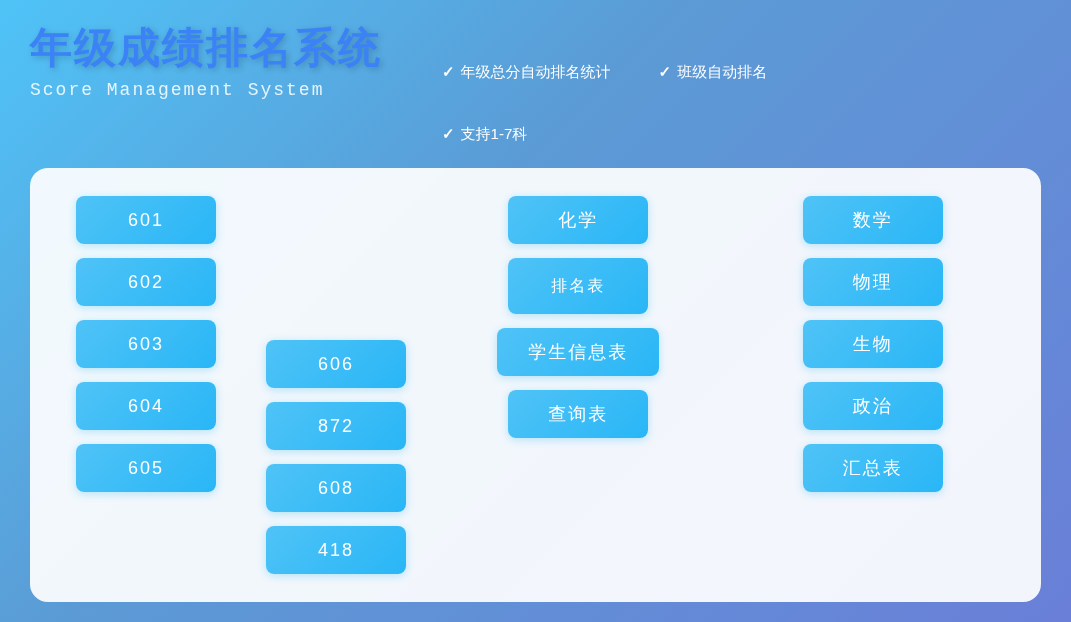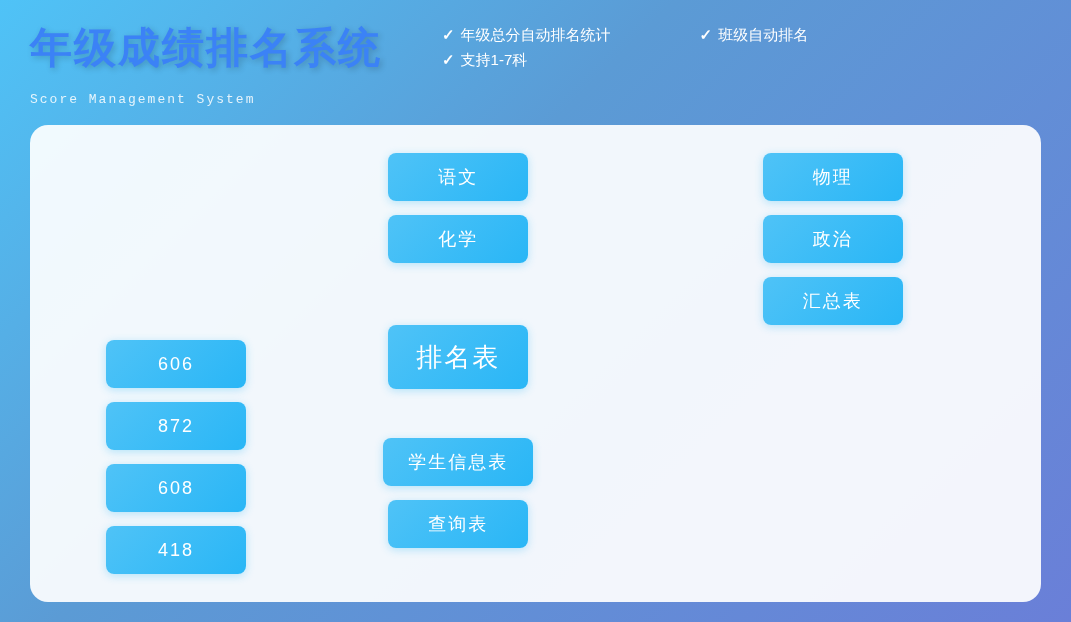--- a/index.html
+++ b/index.html
@@ -24,36 +24,37 @@
     }
     .main-title {
       font-size: 42px;
       font-weight: 900;
       color: #3b82f6;
       letter-spacing: 2px;
       text-shadow: 2px 2px 6px rgba(0,0,0,0.2);
       white-space: nowrap;
     }
     .sub-title {
-      font-size: 13px;
+      font-size: 18px;
       color: rgba(255,255,255,0.85);
       letter-spacing: 2px;
-      margin-top: 16px;
+      margin-top: 4px;
       font-family: 'Courier New', monospace;
     }
     .features {
       display: flex;
       flex-direction: column;
       justify-content: center;
       margin-top: 6px;
     }
     .features-row {
       display: flex;
-      gap: 89px;
+      gap: 48px;
       margin-bottom: 6px;
+      margin-top: 37px;
     }
     .feature-item {
       font-size: 15px;
       color: #fff;
       font-weight: 500;
       white-space: nowrap;
     }
     .feature-item::before {
       content: '✓';
       margin-right: 6px;
@@ -89,23 +90,22 @@
       font-weight: 500;
       cursor: pointer;
       display: flex;
       align-items: center;
       justify-content: center;
       box-shadow: 0 2px 8px rgba(41,182,246,0.3);
       transition: all 0.2s;
       letter-spacing: 2px;
     }
     .nav-btn.large {
-      height: 64px;
-      font-size: 26px;
-      margin-top: 48px;
+      height: 56px;
+      font-size: 16px;
     }
     .cols-wrapper {
       display: flex;
       width: 100%;
       gap: 0;
     }
   </style>
 </head>
 <body>
 
@@ -120,32 +120,40 @@
       <span class="feature-item">班级自动排名</span>
     </div>
     <div class="features-row">
       <span class="feature-item">支持1-7科</span>
     </div>
   </div>
 </div>
 
 <div class="main-card">
   <div class="cols-wrapper" id="cols-wrapper">
+      <div class="btn-col">
+        <button class="nav-btn">601</button>
+        <button class="nav-btn">602</button>
+        <button class="nav-btn">603</button>
+        <button class="nav-btn">604</button>
+        <button class="nav-btn">605</button>
+      </div>
       <div class="btn-col" style="margin-left: 30px; justify-content: flex-end;">
         <button class="nav-btn">606</button>
         <button class="nav-btn">872</button>
         <button class="nav-btn">608</button>
         <button class="nav-btn">418</button>
       </div>
       <div class="btn-col" style="margin-left: 30px; flex: 1 1 0%; align-items: center;">
-        <button class="nav-btn">语文</button>
         <button class="nav-btn">化学</button>
         <button class="nav-btn large">排名表</button>
-        <button class="nav-btn" style="width: 150px; margin-top: 35px;">学生信息表</button>
+        <button class="nav-btn" style="width: 162px;">学生信息表</button>
         <button class="nav-btn">查询表</button>
       </div>
       <div class="btn-col" style="margin-left: 30px; flex: 1 1 0%; align-items: center;">
+        <button class="nav-btn">数学</button>
         <button class="nav-btn">物理</button>
+        <button class="nav-btn">生物</button>
         <button class="nav-btn">政治</button>
         <button class="nav-btn">汇总表</button>
       </div>
     </div>
 </div>
 
 </body></html>

